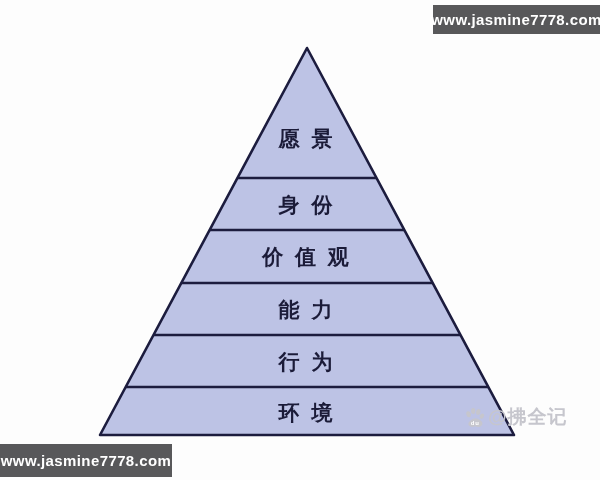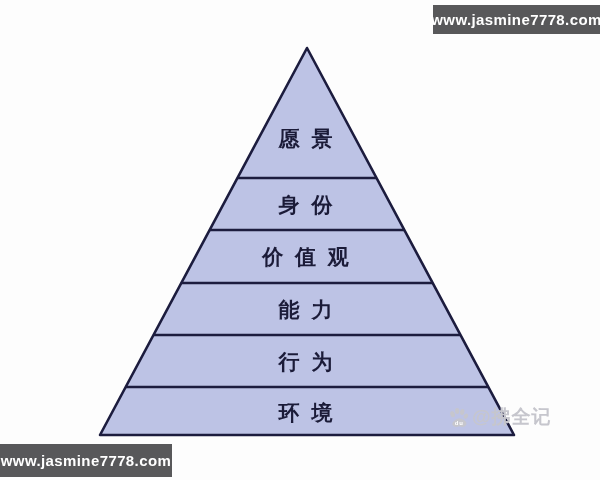--- a/index.html
+++ b/index.html
@@ -45,21 +45,21 @@
   }
   .level-label {
     font-family: "Liberation Sans", "DejaVu Sans", sans-serif;
     font-size: 21px;
     font-weight: bold;
     letter-spacing: 3px;
   }
   .baidu-wm {
     position: absolute;
     top: 404px;
-    left: 448px;
+    left: 464px;
     display: flex;
     align-items: center;
     gap: 2px;
     color: #c6c6cd;
     font-size: 19px;
     font-weight: bold;
     letter-spacing: 1px;
     user-select: none;
   }
   .baidu-wm .paw {

